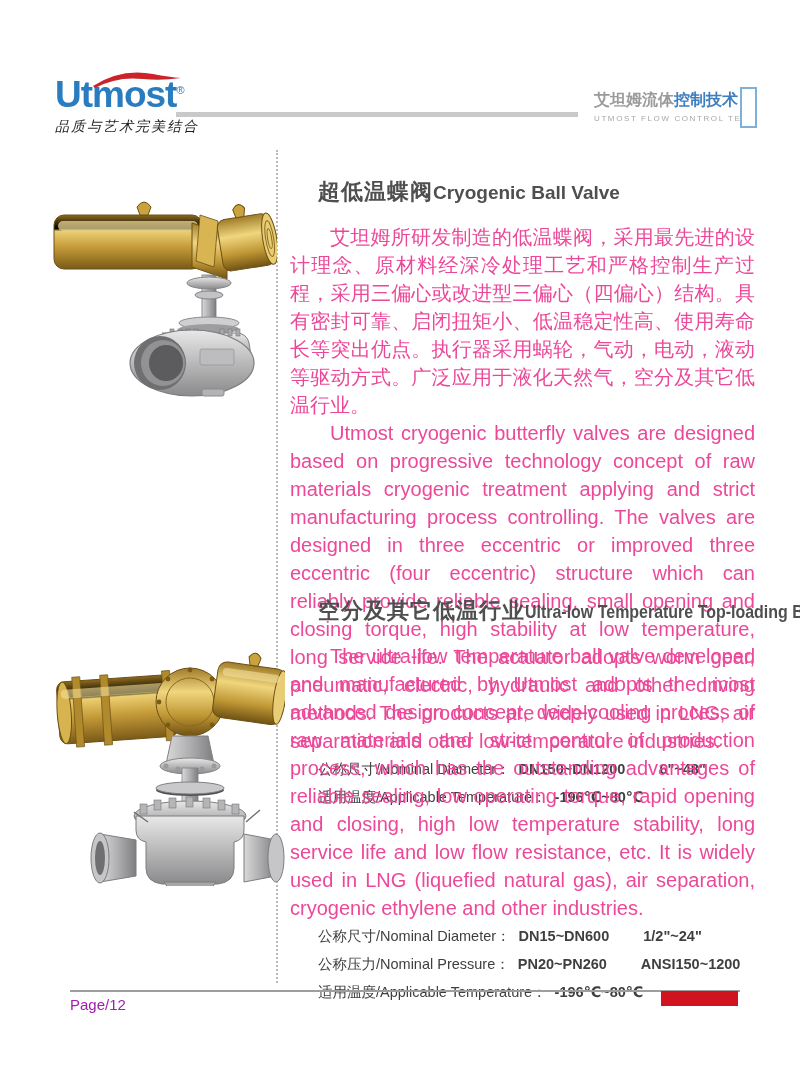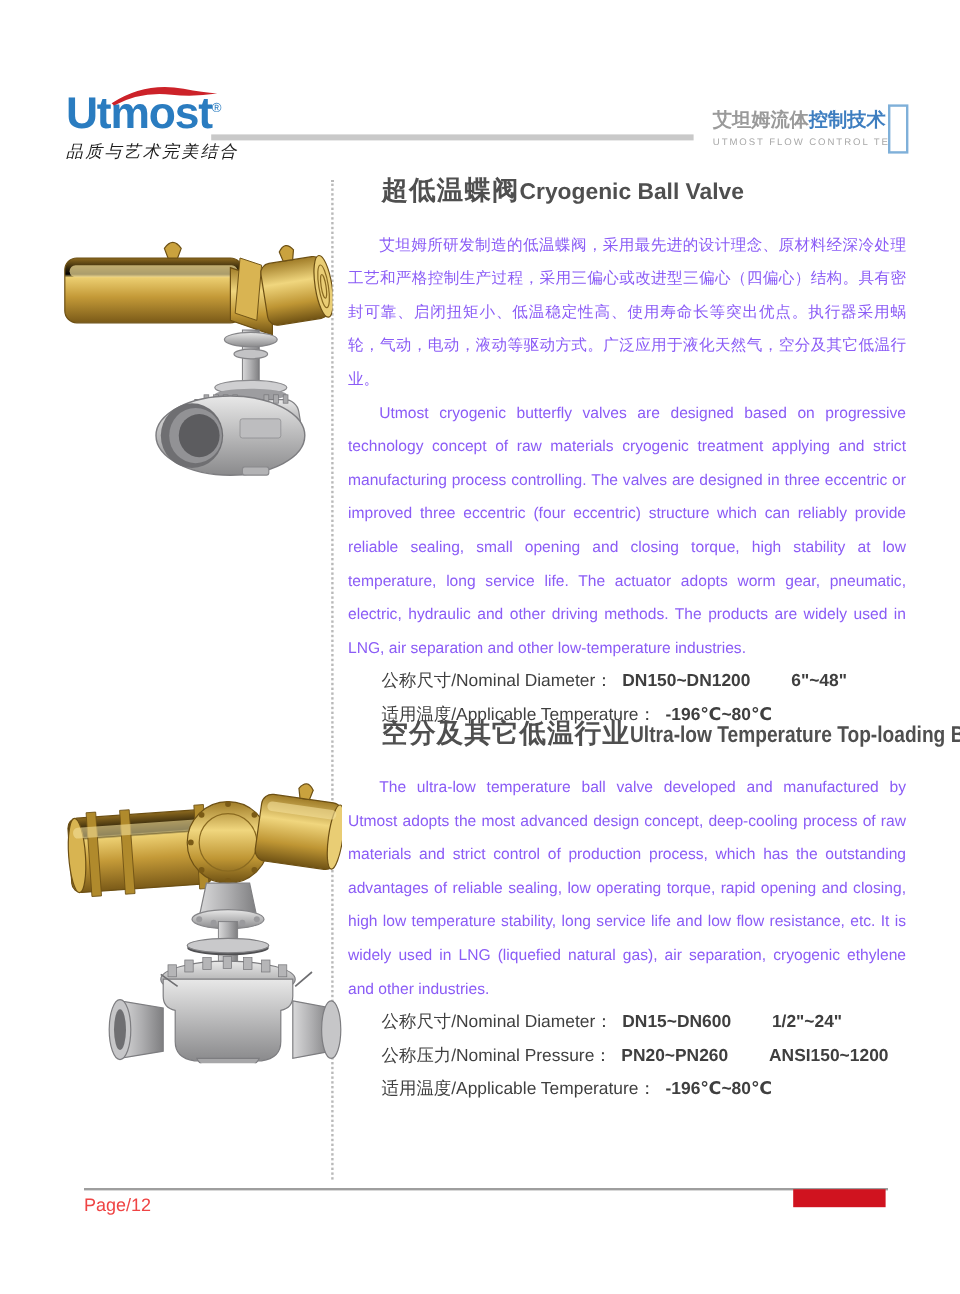--- a/index.html
+++ b/index.html
@@ -25,43 +25,43 @@
   .header-title { position:absolute; left:594px; top:90px; width:140px; text-align:center; }
   .header-title-zh { font-size:16px; font-weight:bold; white-space:nowrap; letter-spacing:0px; }
   .ht-gray { color:#9a9a9a; }
   .ht-blue { color:#3e7ec0; }
   .header-title-en { font-size:8px; color:#a8a8a8; letter-spacing:1.6px; margin-top:3px; white-space:nowrap; }
   .header-bracket { position:absolute; left:740px; top:87px; width:17px; height:41px; border:2px solid #7fb0d9; background:#fff; }
   
   .v-dotted { position:absolute; left:276px; top:150px; height:833px; width:0; border-left:2px dotted #b9b9b9; }
   
   .section { position:absolute; left:290px; width:465px; }
-  .sec1 { top:144px; }
+  .sec1 { top:177px; }
   .sec2 { top:596px; }
   .sec-title { font-weight:bold; color:#4f4f4f; padding-left:28px; white-space:nowrap; margin-bottom:16px; }
   .sec-title .t-zh { font-size:22px; letter-spacing:1px; }
   .sec-title .t-en { font-size:19px; letter-spacing:0px; }
   .sec2 .t-en { display:inline-block; transform:scaleX(0.84); transform-origin:0 70%; }
   .para {
-    font-size:13px; line-height:28px; text-align:justify; color:#8b5cf6;
+    font-size:20px; line-height:28px; text-align:justify; color:#ec4899;
     text-indent:2em;
   }
   .specs { margin-top:0; }
   .spec-row { font-size:14.5px; line-height:28px; padding-left:28px; white-space:nowrap; }
   .spec-label { font-weight:normal;margin-top:11px; }
   .spec-v1 { margin-left:8px; font-weight:bold; }
   .spec-v2 { margin-left:34px; font-weight:bold; }
   
   .valve-img { position:absolute; }
   .valve1 { left:42px; top:183px; width:235px; height:215px; }
   .valve2 { left:40px; top:638px; width:245px; height:248px; }
   
   .footer-line { position:absolute; left:70px; top:990px; width:670px; height:2px; background:#9e9e9e; }
   .footer-redbar { position:absolute; left:661px; top:991px; width:77px; height:15px; background:#d0131f; }
-  .footer-page { position:absolute; left:70px; top:996px; font-size:15px; color:#ef4444; }
+  .footer-page { position:absolute; left:70px; top:996px; font-size:15px; color:#a21caf; }
 </style>
 </head>
 <body>
 
 <div class="logo-wrap">
   <svg class="logo-swoosh" viewBox="0 0 92 22">
     <path d="M2 18 Q 30 0 62 6 Q 78 9 90 10 Q 70 13 52 11 Q 26 8 4 20 Z" fill="#cc2229"></path>
   </svg>
   <div class="logo-text"><span>Utmost</span><span class="logo-reg">®</span></div>
   <div class="logo-tagline">品质与艺术完美结合</div>

